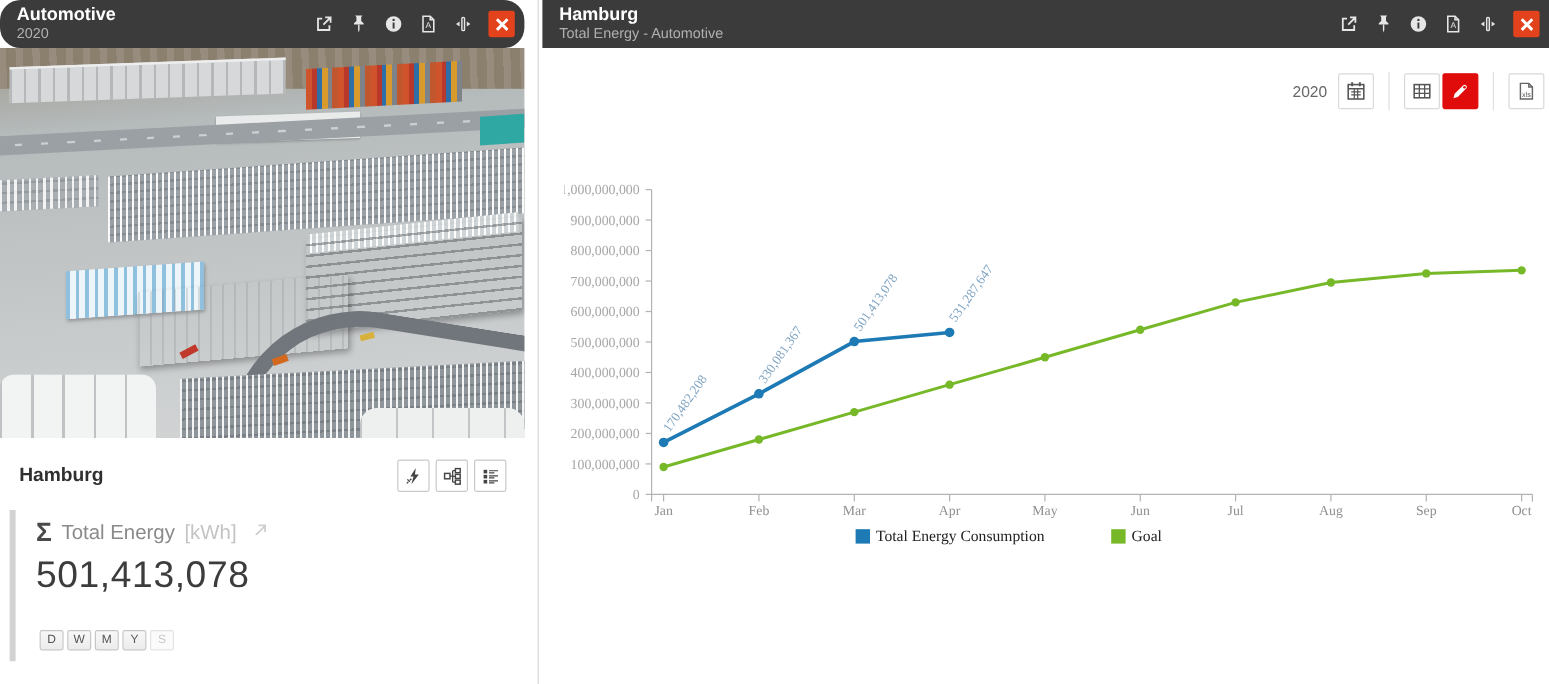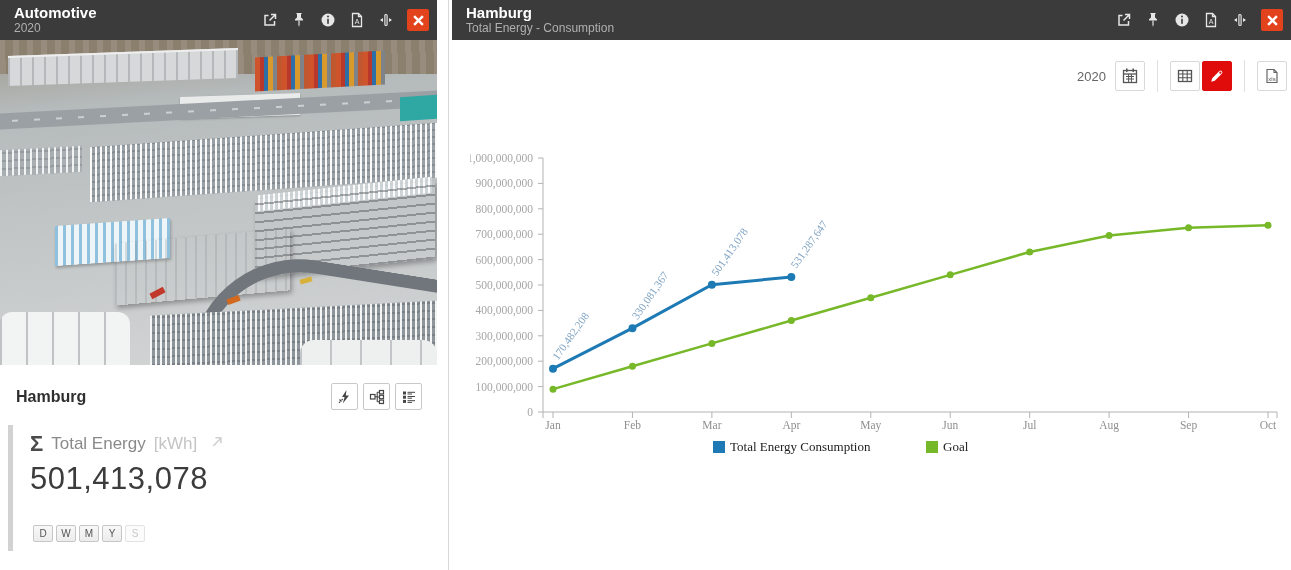--- a/index.html
+++ b/index.html
@@ -105,21 +105,21 @@
   .chart .xtick { font-size:11.5px; fill:#8f8f8f; }
   .chart .dlabel { font-size:11px; fill:#7fa3c2; }
   .chart .legend { font-size:13px; fill:#222; }
 </style>
 </head>
 <body>
 
 <div class="stage">
 
   <div class="left-panel">
-    <div class="panel-header" style="left:0; width:437px;">
+    <div class="panel-header" style="left:0; width:437px;border-radius:17px;">
       <div class="ph-titles">
         <div class="ph-title">Automotive</div>
         <div class="ph-sub">2020</div>
       </div>
       <div class="ph-icons">
         <svg class="hicon" viewBox="0 0 16 16">
             <path d="M6.5 3.5H3v9.5h9.5V9" fill="none" stroke="#e6e6e6" stroke-width="1.5"></path>
             <path d="M9 2.5h4.5V7M13 3L7.5 8.5" fill="none" stroke="#e6e6e6" stroke-width="1.5"></path>
           </svg>
         <svg class="hicon" viewBox="0 0 16 16">
@@ -216,21 +216,21 @@
         </div>
     </div>
   </div>
 
   <div class="v-divider"></div>
 
   <div class="right-panel">
     <div class="panel-header" style="left:0; width:839px;">
       <div class="ph-titles">
         <div class="ph-title">Hamburg</div>
-        <div class="ph-sub">Total Energy - Consumption</div>
+        <div class="ph-sub">Total Energy - Automotive</div>
       </div>
       <div class="ph-icons">
         <svg class="hicon" viewBox="0 0 16 16">
             <path d="M6.5 3.5H3v9.5h9.5V9" fill="none" stroke="#e6e6e6" stroke-width="1.5"></path>
             <path d="M9 2.5h4.5V7M13 3L7.5 8.5" fill="none" stroke="#e6e6e6" stroke-width="1.5"></path>
           </svg>
         <svg class="hicon" viewBox="0 0 16 16">
             <path d="M5 1h6l-1 1.2v3.3l2 1.8v1.2H4V7.3l2-1.8V2.2z" fill="#e6e6e6"></path>
             <path d="M7.4 8.5h1.2v4.3L8 15l-.6-2.2z" fill="#e6e6e6"></path>
           </svg>

